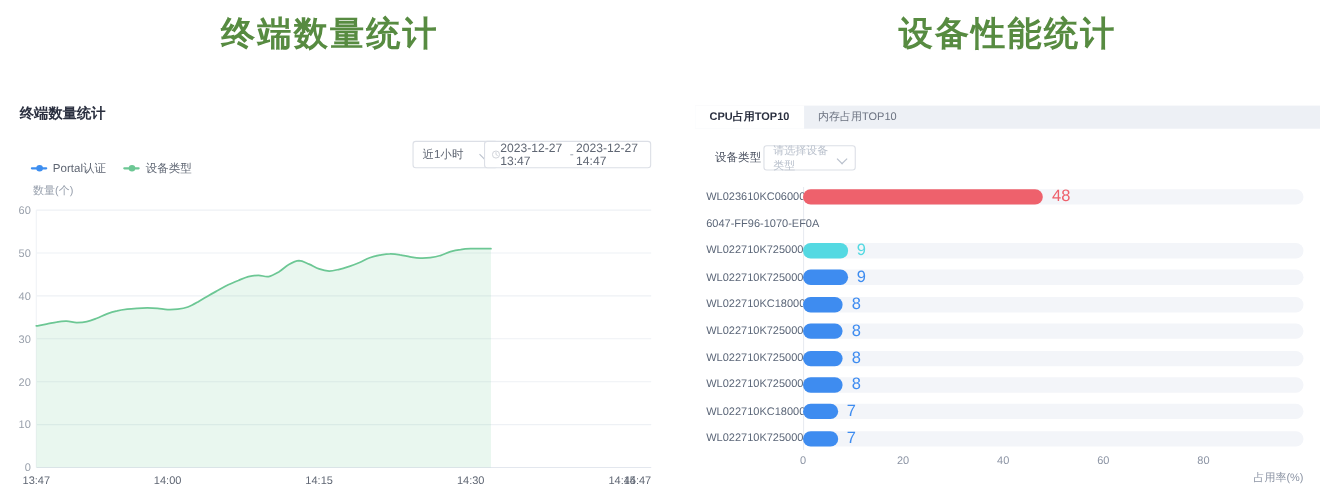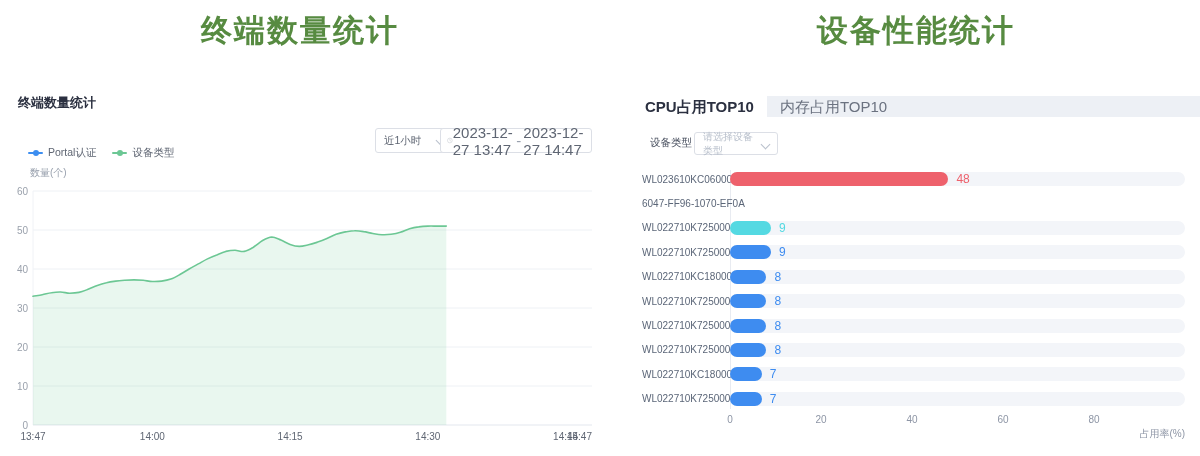--- a/index.html
+++ b/index.html
@@ -21,41 +21,41 @@
   .lg-mark { position:relative; width:15px; height:2px; border-radius:1px; display:inline-block; }
   .lg-dot  { position:absolute; left:50%; top:50%; width:6px; height:6px; border-radius:50%;
     transform:translate(-50%,-50%); }
   .select-box { position:absolute; border:1px solid #dcdfe6; border-radius:3px; background:#fff;
     display:flex; align-items:center; box-sizing:border-box; cursor:pointer; }
   #time-range-select { left:375px; top:128px; width:78px; height:25px; padding:0 18px 0 8px;
     font-size:10.5px; color:#5f6673; }
   .chev { position:absolute; right:8px; top:8px; width:6px; height:6px;
     border-right:1.4px solid #b9c0cc; border-bottom:1.4px solid #b9c0cc; transform:rotate(45deg); }
   #date-range-picker { left:440px; top:128px; width:152px; height:25px; padding:0 6px;
-    font-size:15px; color:#5f6673; justify-content:flex-start; }
+    font-size:11px; color:#5f6673; justify-content:flex-start; }
   #date-range-picker .sep { color:#98a0ad; padding:0 2px; }
   .y-axis-title { position:absolute; left:30px; top:166px; font-size:10px; color:#98a0ad; }
   #line-chart-svg { position:absolute; left:0; top:165px; }
 
   
   #device-card { position:absolute; left:632px; top:96px; width:568px; height:360px; background:#fff; }
   .tab-strip { position:absolute; left:0; top:0; width:568px; height:21px; background:#edf0f5;
     display:flex; align-items:stretch; }
-  .tab { padding:0 13px; line-height:21px; font-size:15px; color:#6b7280; cursor:pointer; white-space:nowrap; }
+  .tab { padding:0 13px; line-height:21px; font-size:10px; color:#6b7280; cursor:pointer; white-space:nowrap; }
   .tab.active { background:#ffffff; color:#2b3040; font-weight:bold; }
   .filter-label { position:absolute; left:18px; top:40px; font-size:10.5px; color:#4a5160; }
   #device-type-select { left:62px; top:36px; width:84px; height:23px; padding:0 18px 0 8px;
     font-size:10px; color:#b9c0cc; }
   #bar-rows { position:absolute; left:10px; top:71px; width:543px; }
   .bar-row { display:flex; align-items:center; height:24.4px; }
   .bar-label { width:82px; text-align:right; padding-right:6px; font-size:10px; color:#5b6678;
     white-space:nowrap; flex:none; }
   .bar-track { position:relative; flex:1; height:14px; background:#f3f5f9; border-radius:7px; }
   .bar-fill { position:absolute; left:0; top:0; height:14px; border-radius:7px; }
-  .bar-value { position:absolute; top:1px; font-size:12px; line-height:12px; }
+  .bar-value { position:absolute; top:1px; font-size:15px; line-height:12px; }
   #bar-axis-line { position:absolute; left:98px; top:74px; width:1px; height:239px; background:#e8ebf1; }
   #bar-ticks { position:absolute; left:98px; top:318px; width:455px; height:12px; font-size:10px; color:#8d95a5; }
   .bar-tick { position:absolute; top:0; transform:translateX(-50%); }
   #bar-xlabel { position:absolute; left:453px; top:331px; width:100px; text-align:right;
     font-size:10px; color:#8d95a5; }
   svg text { font-family:"Liberation Sans","DejaVu Sans",sans-serif; }
 </style>
 </head>
 <body>
 

